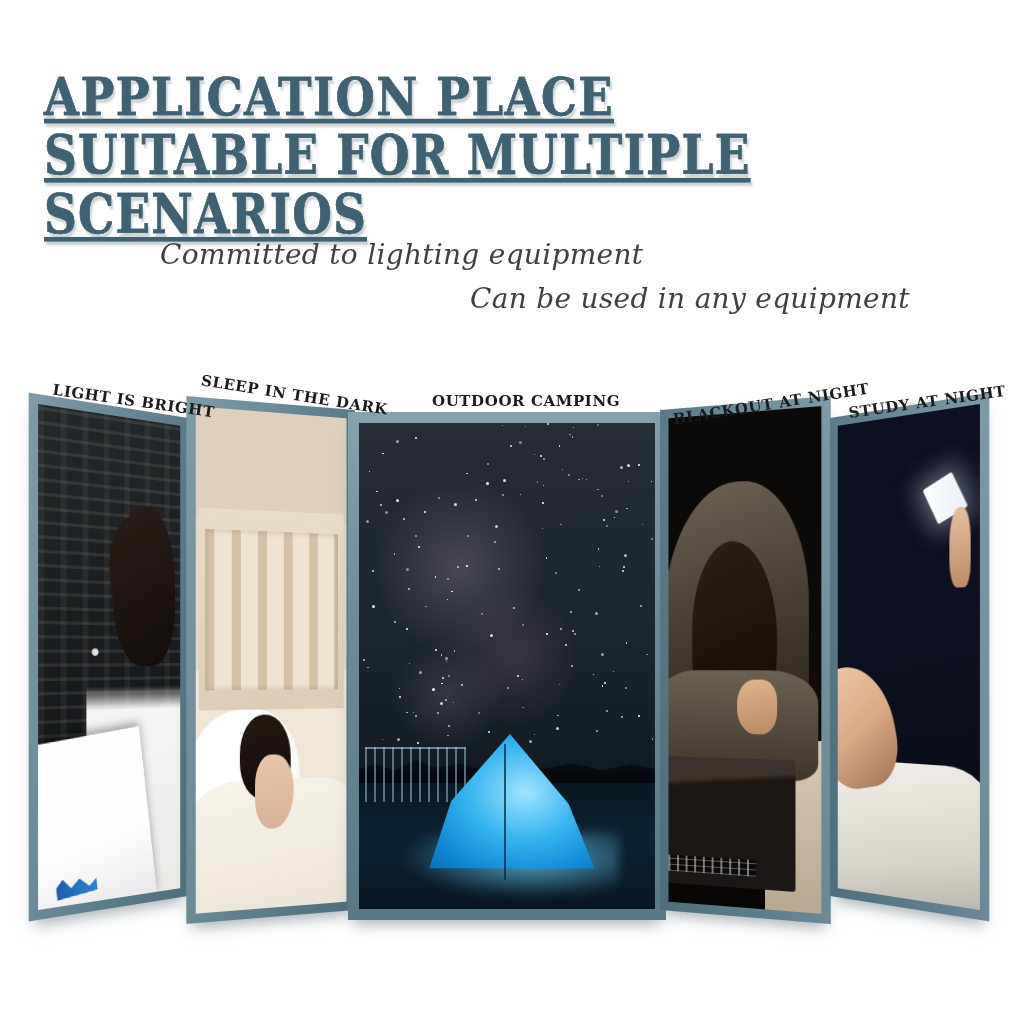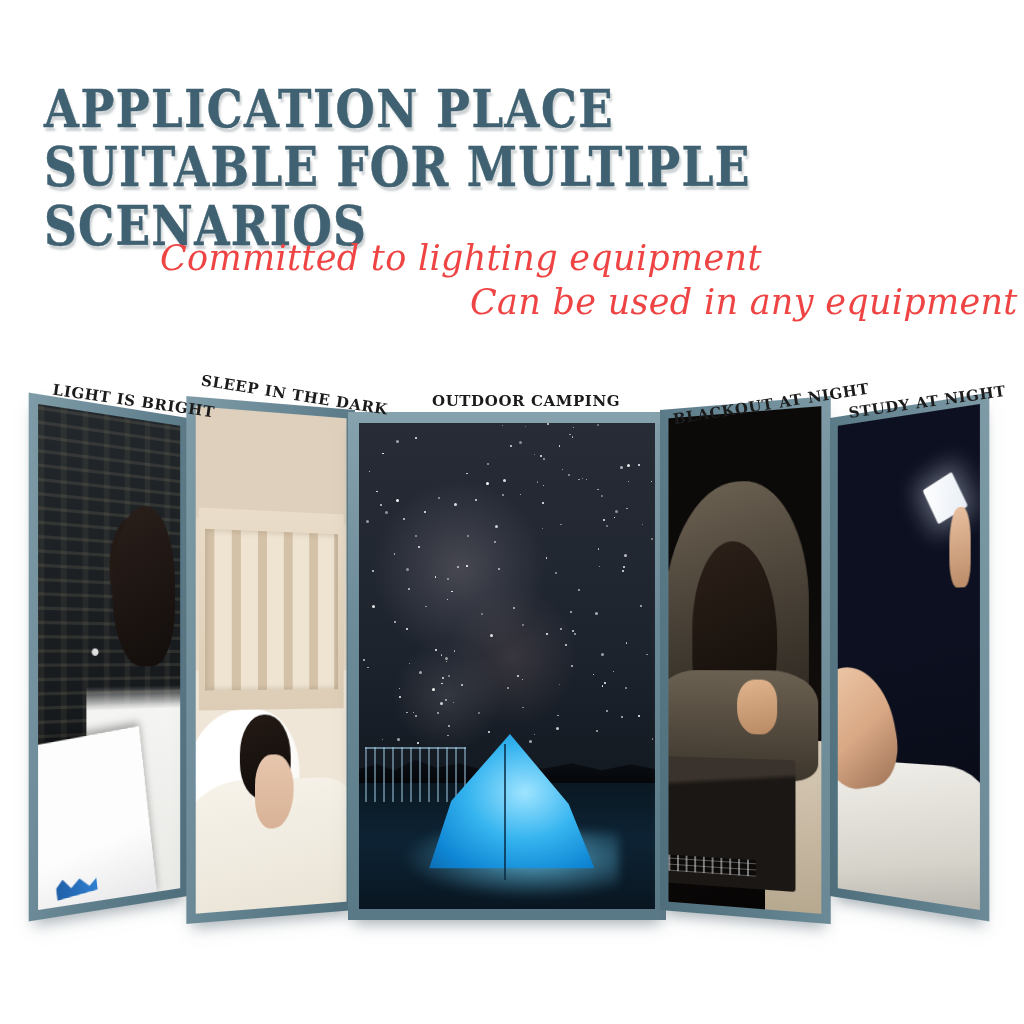--- a/index.html
+++ b/index.html
@@ -8,41 +8,42 @@
     background:#ffffff;
     font-family:"Liberation Serif", serif;
     overflow:hidden;
     position:relative;
   }
   .stage{position:absolute;inset:0;}
 
   
   .headline{
     position:absolute;
-    left:44px; top:80px;
+    left:44px; top:68px;
     width:960px;
     font-family:"DejaVu Serif", serif;
     font-weight:700;
     font-size:45px;
     line-height:50px;
     letter-spacing:1.5px;
     color:#3f6171;
     text-transform:uppercase;
     text-shadow:2px 3px 2px rgba(140,150,155,.45);
+    text-decoration:underline;
     -webkit-text-stroke:0.4px #3f6171;
   }
   .headline .l1{display:block;transform:scaleY(1.18);transform-origin:left top;}
   .headline .l2{display:block;margin-top:8px;transform:scaleY(1.18);transform-origin:left top;font-size:45.5px;letter-spacing:1.2px;}
 
   .sub{
     position:absolute;
     font-family:"DejaVu Serif", serif;
     font-style:italic;
-    font-size:35px;
-    color:#ef4444;
+    font-size:28px;
+    color:#404040;
     letter-spacing:.3px;
     white-space:nowrap;
   }
   .sub1{left:160px;top:238px;}
   .sub2{left:470px;top:282px;}
 
   
   .screen{position:absolute;left:0;top:370px;width:1024px;height:600px;}
 
   .panel{

